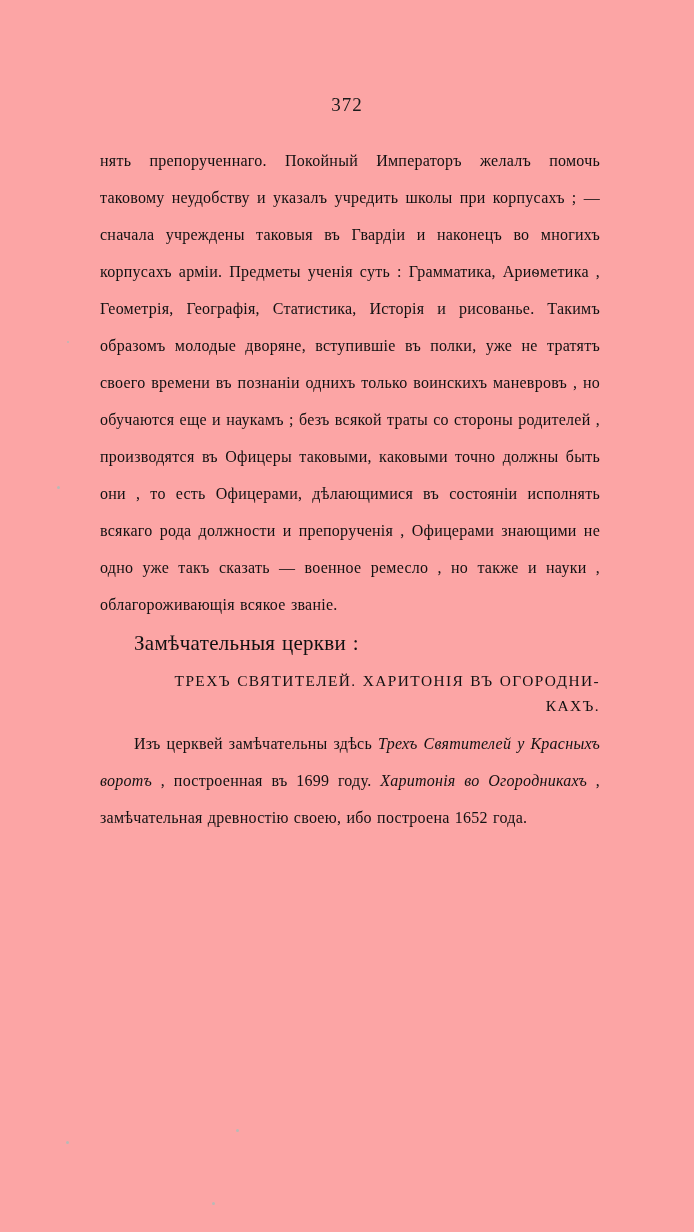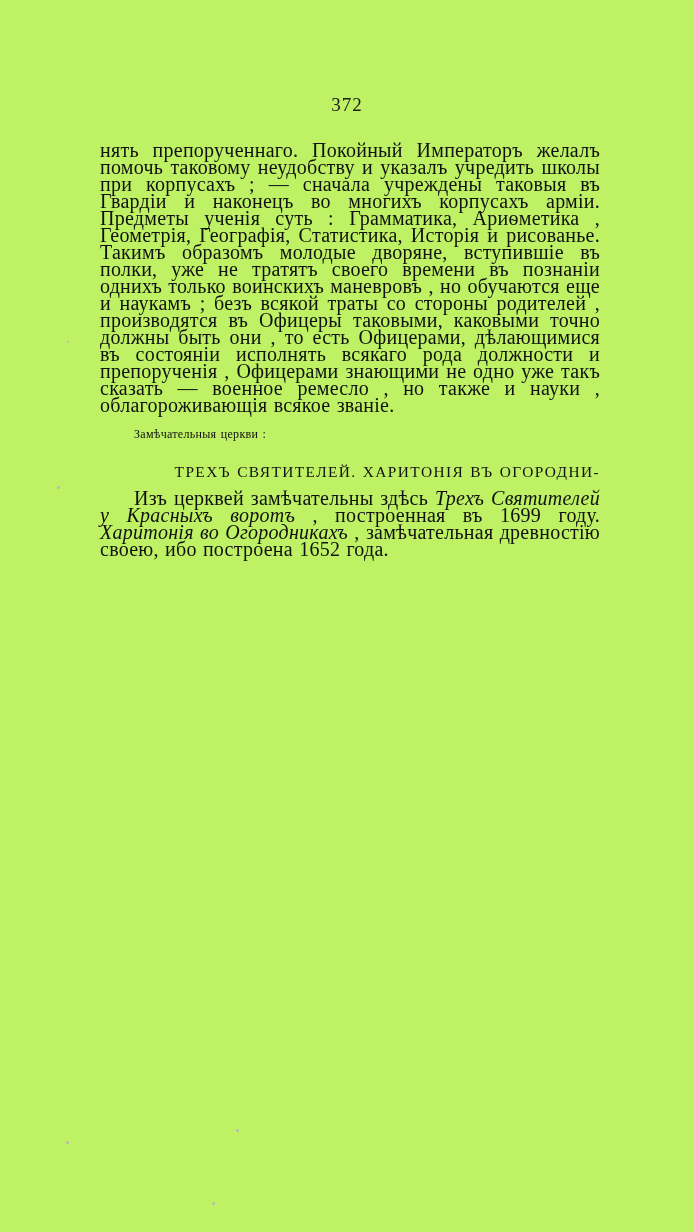--- a/index.html
+++ b/index.html
@@ -14,43 +14,43 @@
     font-family: "Liberation Serif", serif;
     color: #101010;
     overflow: hidden;
   }
   .page {
     position: absolute;
     left: 0;
     top: 0;
     width: 694px;
     height: 1232px;
-    background: #bef264;
+    background: #fca5a5;
   }
   .page-number {
     position: absolute;
     top: 94px;
     left: 0;
     width: 694px;
     text-align: center;
     font-size: 19px;
     letter-spacing: 1px;
     font-family: "Liberation Serif", serif;
     color: #1a1a1a;
   }
   .body-text {
     position: absolute;
     top: 142px;
     left: 100px;
     width: 500px;
   }
   p {
     margin: 0;
-    font-size: 20px;
-    line-height: 17px;
+    font-size: 16px;
+    line-height: 37px;
     text-align: justify;
     text-justify: inter-word;
     letter-spacing: 0.25px;
     color: #111111;
     word-spacing: 1.0px;
   }
   p.indented {
     text-indent: 34px;
   }
   p.spaced {
@@ -62,21 +62,21 @@
     line-height: 25.6px;
     letter-spacing: 1.4px;
     margin: 0;
     color: #111111;
   }
   .heading-block {
     margin-top: 11px;
     margin-bottom: 6px;
   }
   .sub-caption {
-    font-size: 12px;
+    font-size: 21px;
     line-height: 25.6px;
     letter-spacing: 0.3px;
     margin: 0;
     text-indent: 34px;
   }
   .final-para {
     margin-top: 2px;
   }
   em {
     font-style: italic;
@@ -101,20 +101,21 @@
 
   <div class="body-text">
 
     <p class="para-main">нять препорученнаго. Покойный Императоръ желалъ помочь таковому неудобству и указалъ учредить школы при корпусахъ ; — сначала учреждены таковыя въ Гвардiи и наконецъ во многихъ корпусахъ армiи. Предметы ученiя суть : Грамматика, Ариѳметика , Геометрiя, Географiя, Статистика, Исторiя и рисованье. Такимъ образомъ молодые дворяне, вступившiе въ полки, уже не тратятъ своего времени въ познанiи однихъ только воинскихъ маневровъ , но обучаются еще и наукамъ ; безъ всякой траты со стороны родителей , производятся въ Офицеры таковыми, каковыми точно должны быть они , то есть Офицерами, дѣлающимися въ состоянiи исполнять всякаго рода должности и препорученiя , Офицерами знающими не одно уже такъ сказать — военное ремесло , но также и науки , облагороживающiя всякое званiе.</p>
 
 
     <p class="sub-caption spaced">Замѣчательныя церкви :</p>
 
     <div class="heading-block">
       <p class="heading-line">ТРЕХЪ СВЯТИТЕЛЕЙ. ХАРИТОНIЯ ВЪ ОГОРОДНИ-</p>
+      <p class="heading-line">КАХЪ.</p>
     </div>
 
     <p class="indented final-para">
       <span>Изъ церквей замѣчательны здѣсь </span><em>Трехъ Святителей у Красныхъ воротъ</em><span> , построенная въ 1699 году. </span><em>Харитонiя во Огородникахъ</em><span> , замѣчательная древностiю своею, ибо построена 1652 года.</span>
     </p>
 
   </div>
 
   <div class="speck s1"></div>
   <div class="speck s2"></div>

